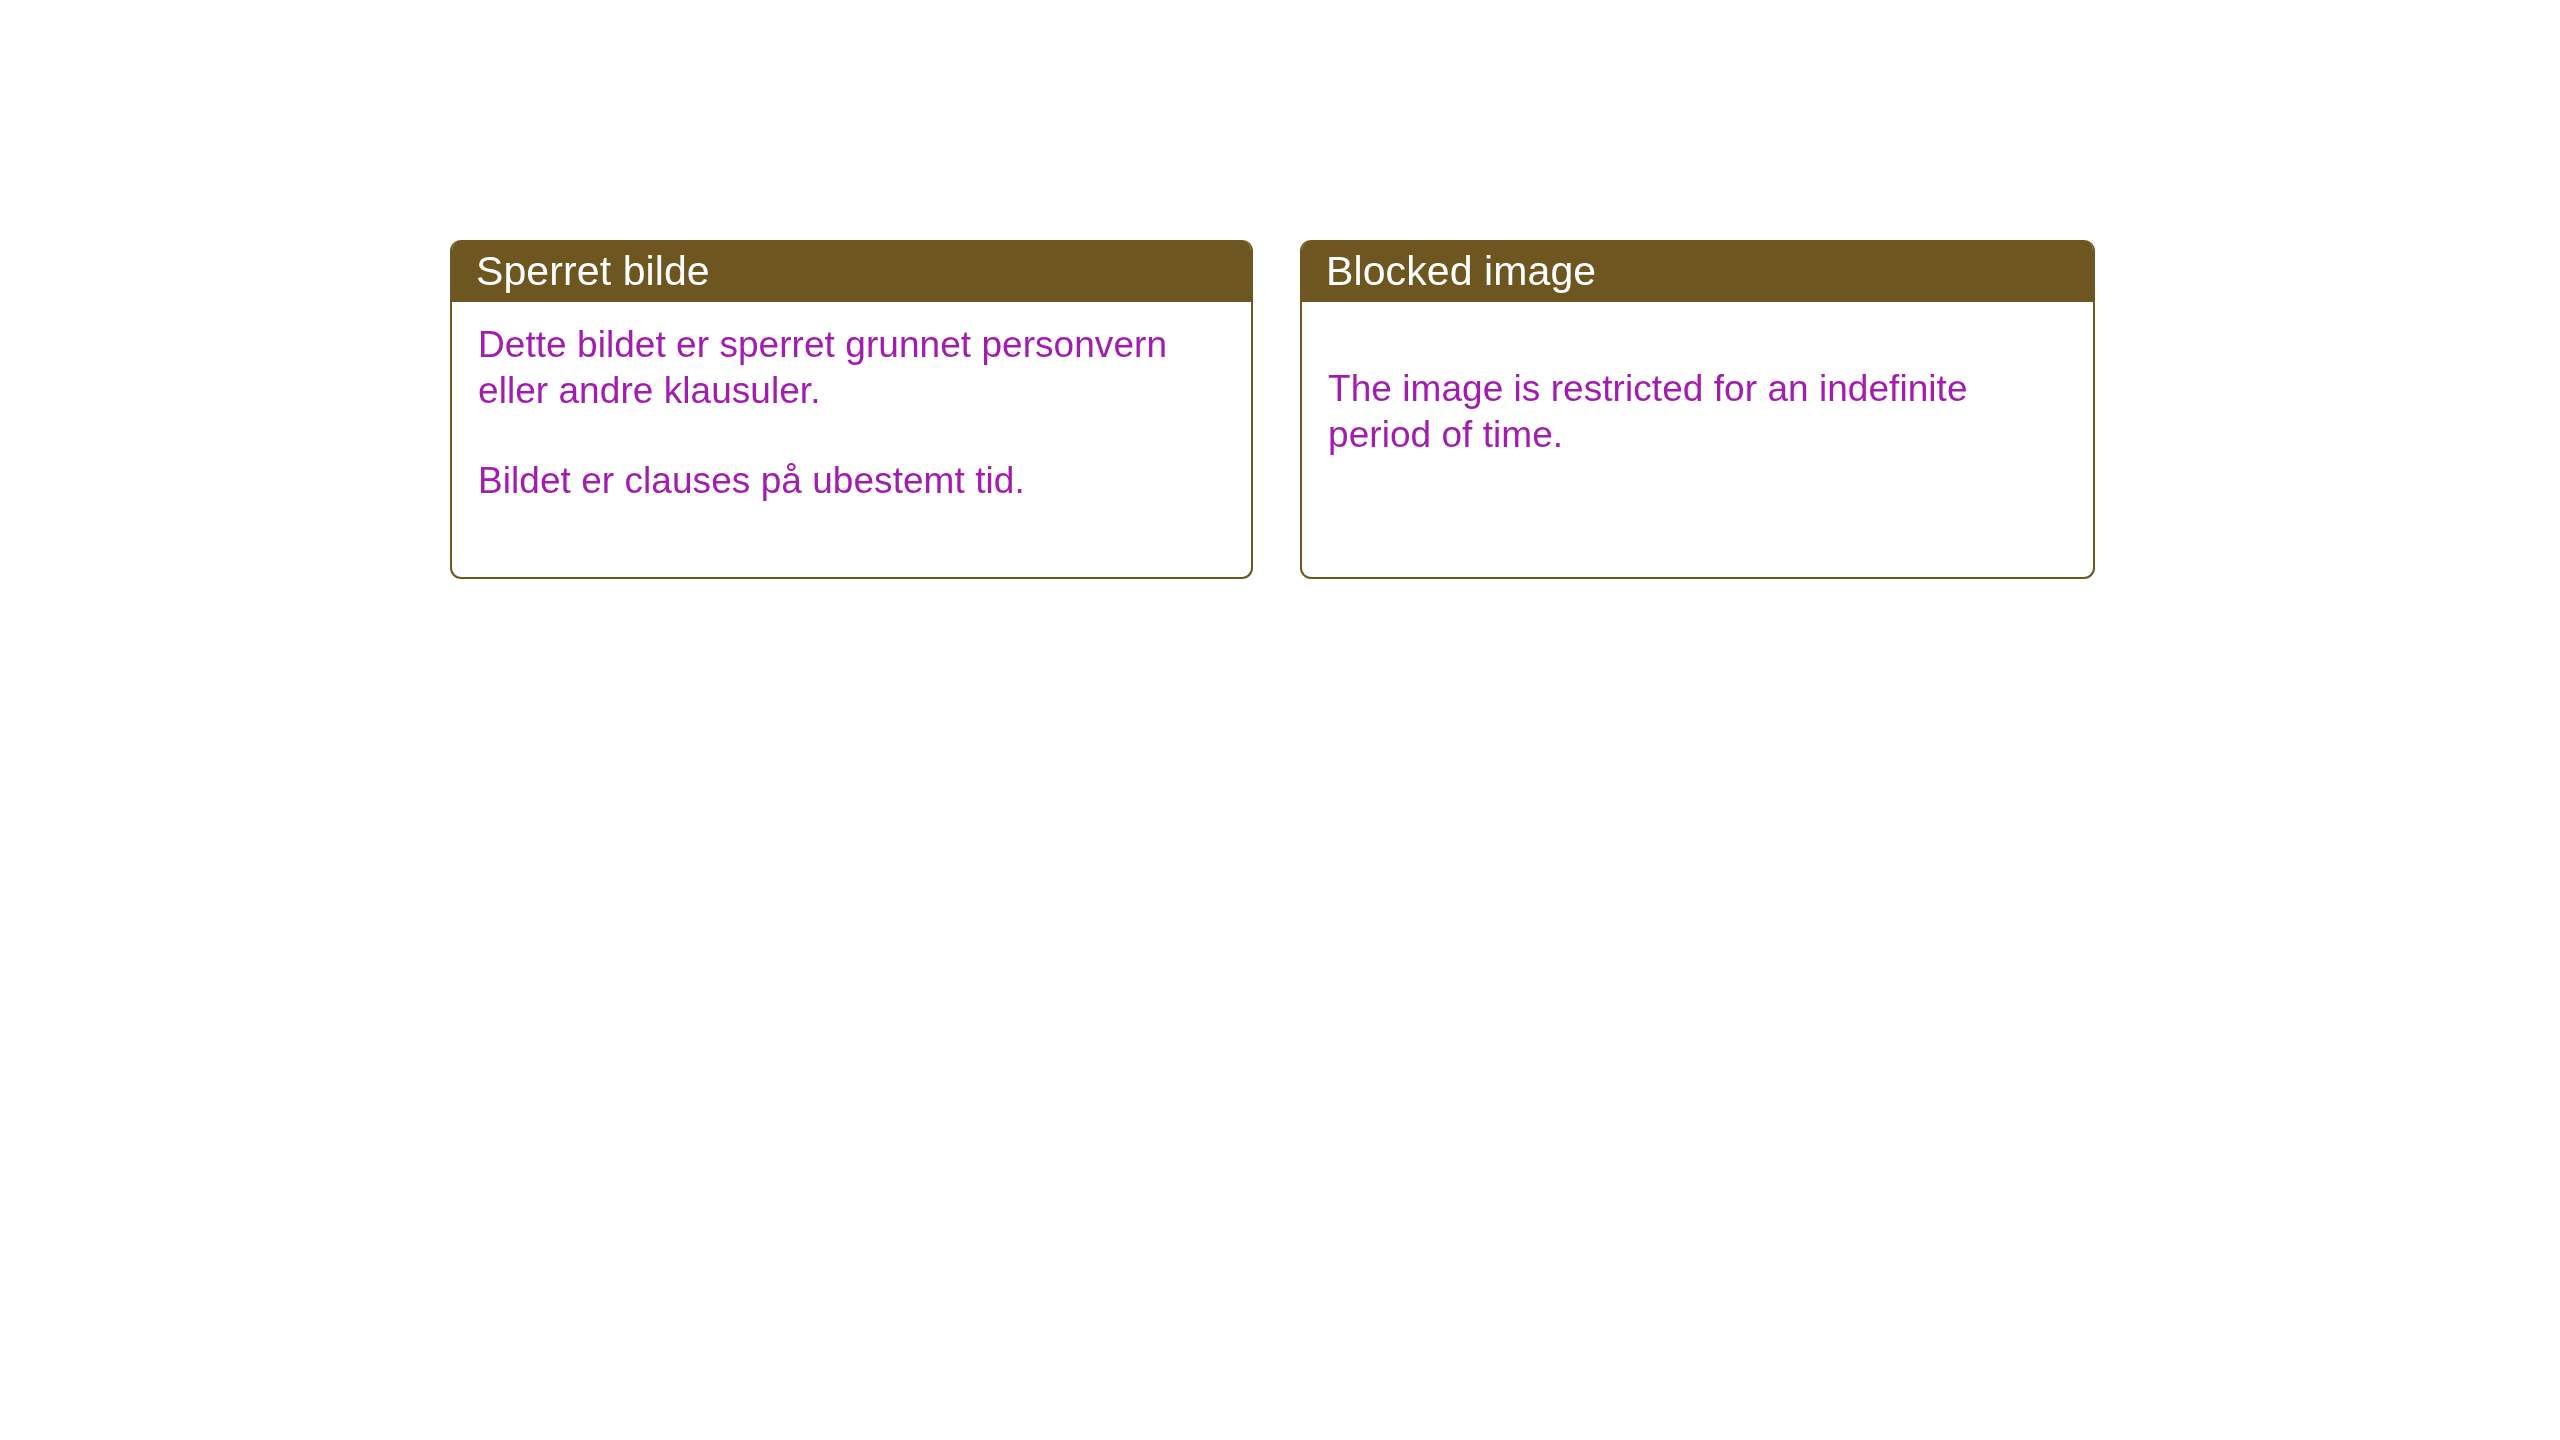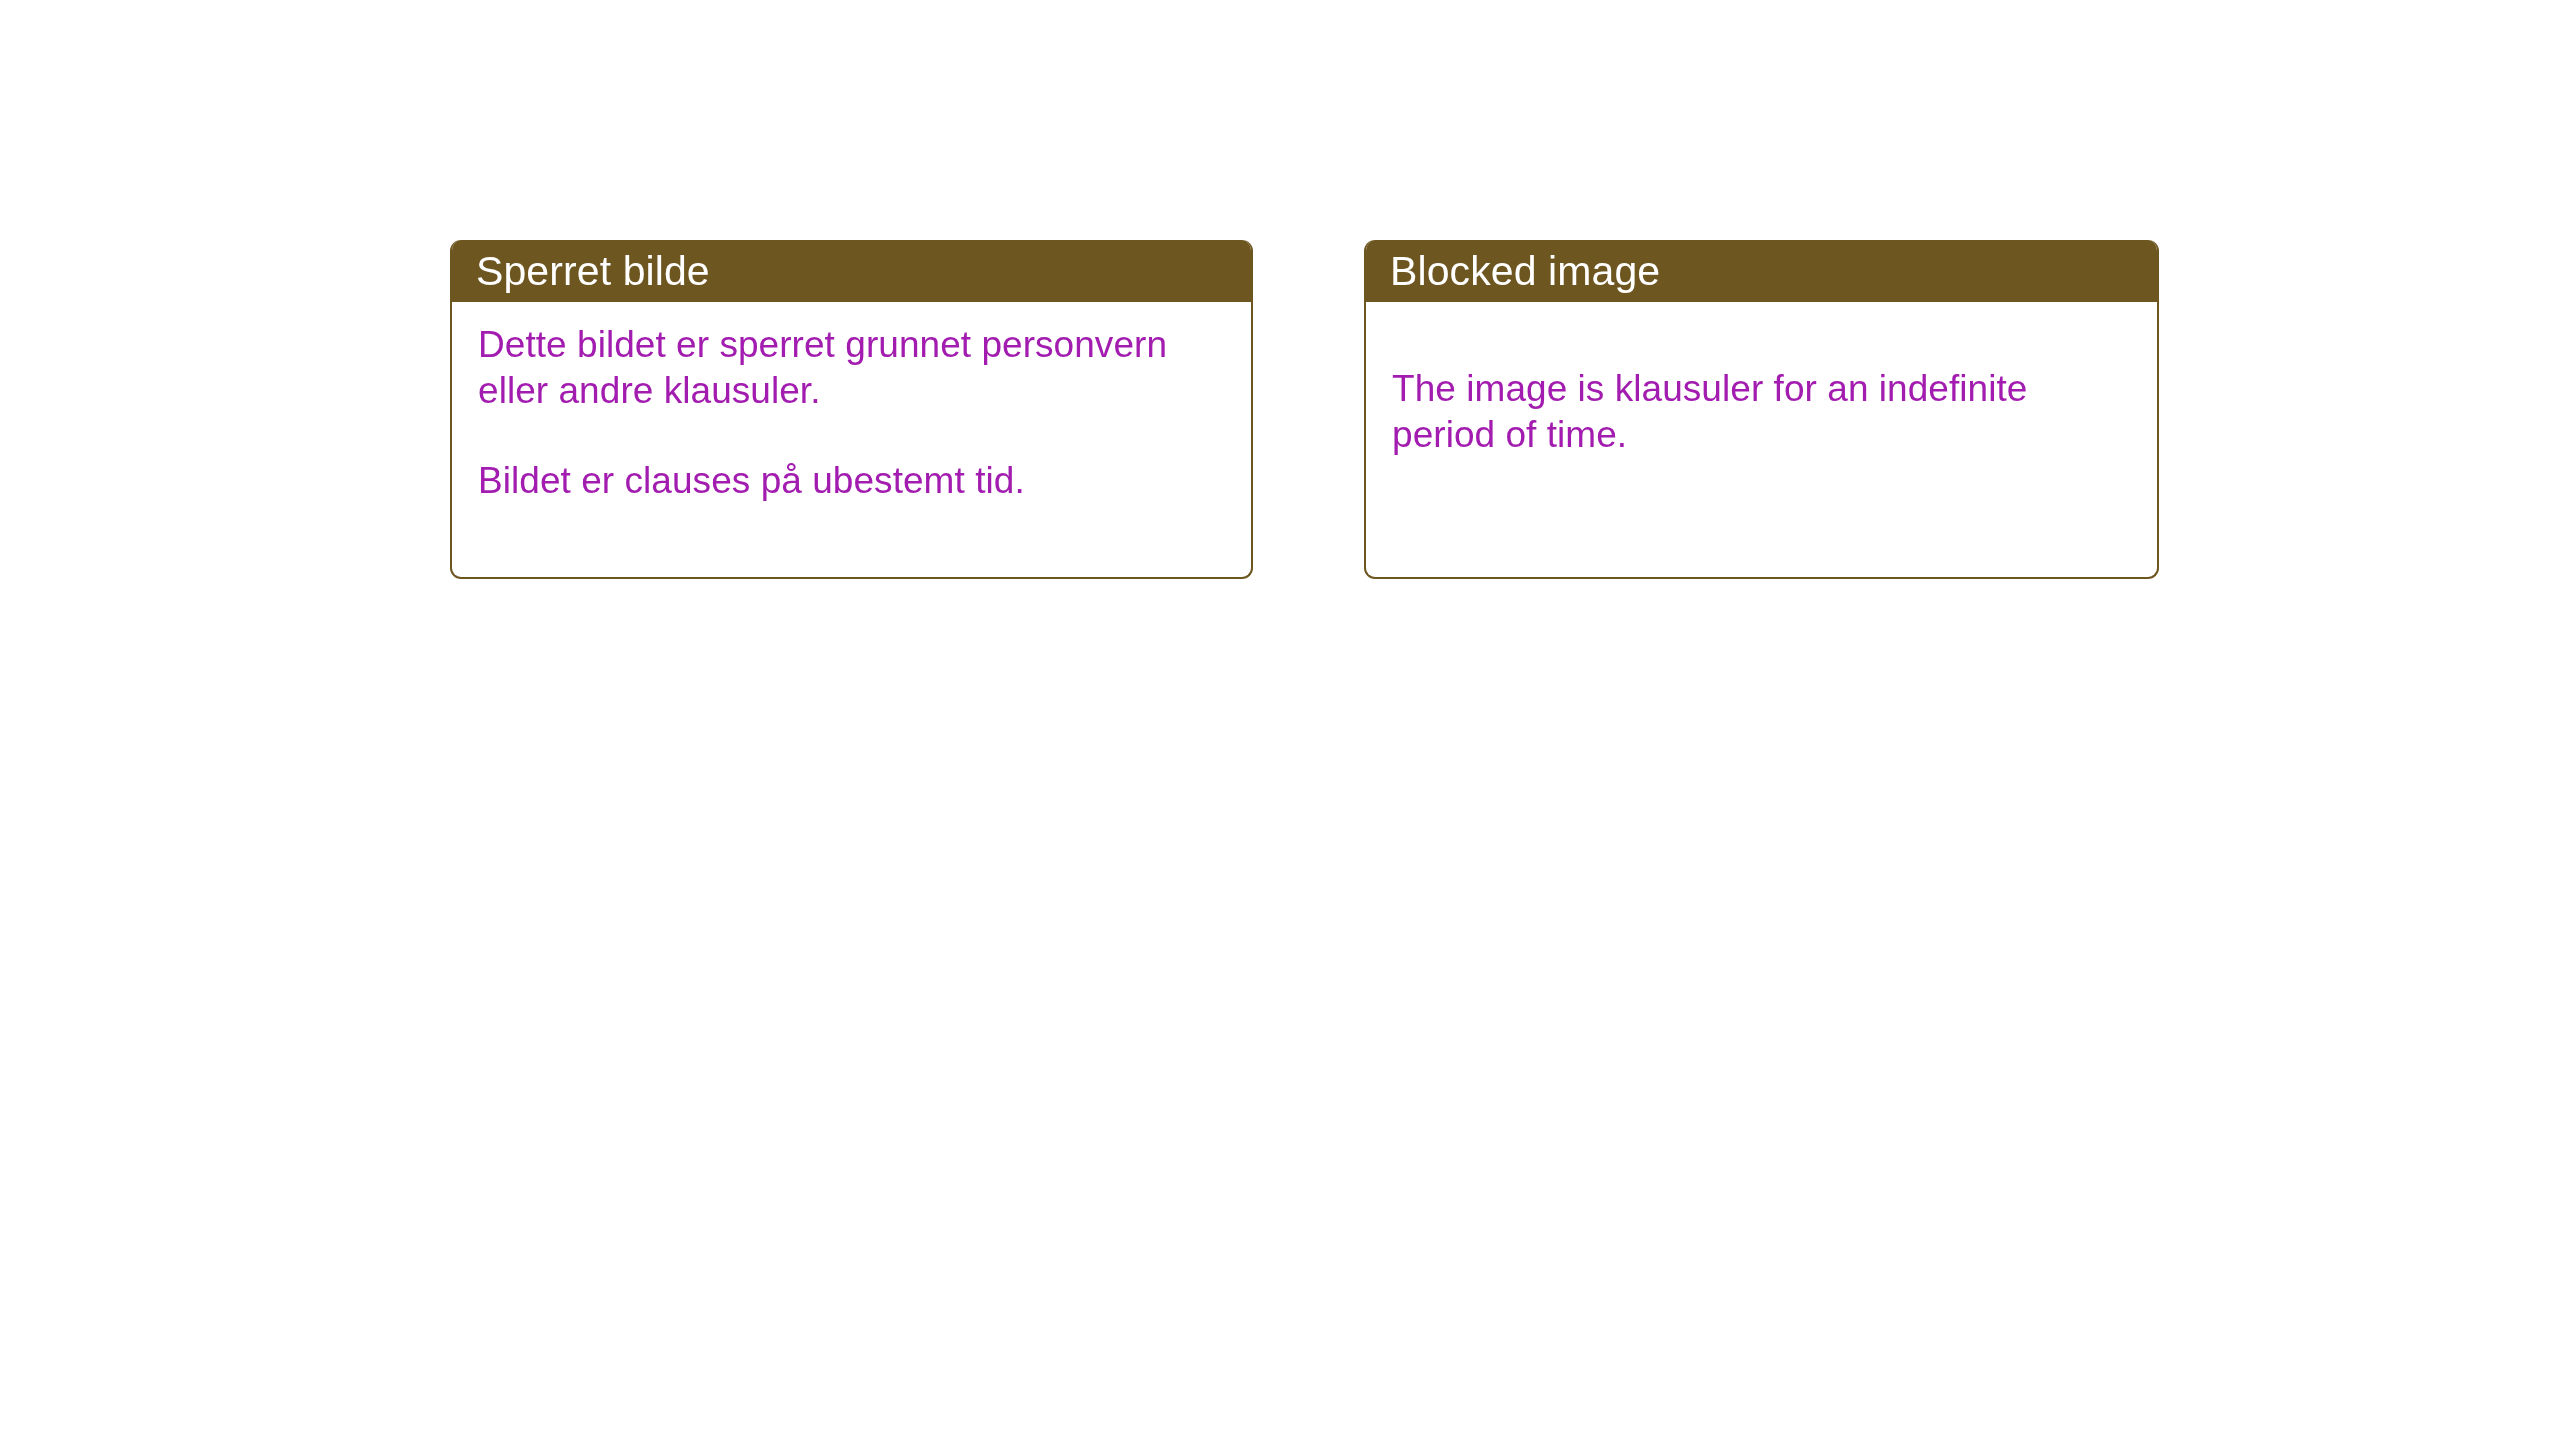--- a/index.html
+++ b/index.html
@@ -33,21 +33,21 @@
     border-top: none;
   }
 
   #card-no {
     left: 450px;
     width: 803px;
     height: 339px;
   }
 
   #card-en {
-    left: 1364px;
+    left: 1300px;
     width: 795px;
     height: 339px;
   }
 
   .card-header {
     box-sizing: border-box;
     height: 62px;
     background: #6d5620;
     border-top-left-radius: 10px;
     border-top-right-radius: 10px;
@@ -98,17 +98,17 @@
       <p class="card-paragraph">Bildet er clauses på ubestemt tid.</p>
     </div>
   </section>
 
   <section class="notice-card" id="card-en">
     <div class="card-header">
       <h1 class="card-title">Blocked image</h1>
     </div>
     <div class="card-body">
       <div class="paragraph-gap"></div>
-      <p class="card-paragraph">The image is klausuler for an indefinite period of time.</p>
+      <p class="card-paragraph">The image is restricted for an indefinite period of time.</p>
     </div>
   </section>
 
 </div>
 
 </body></html>

